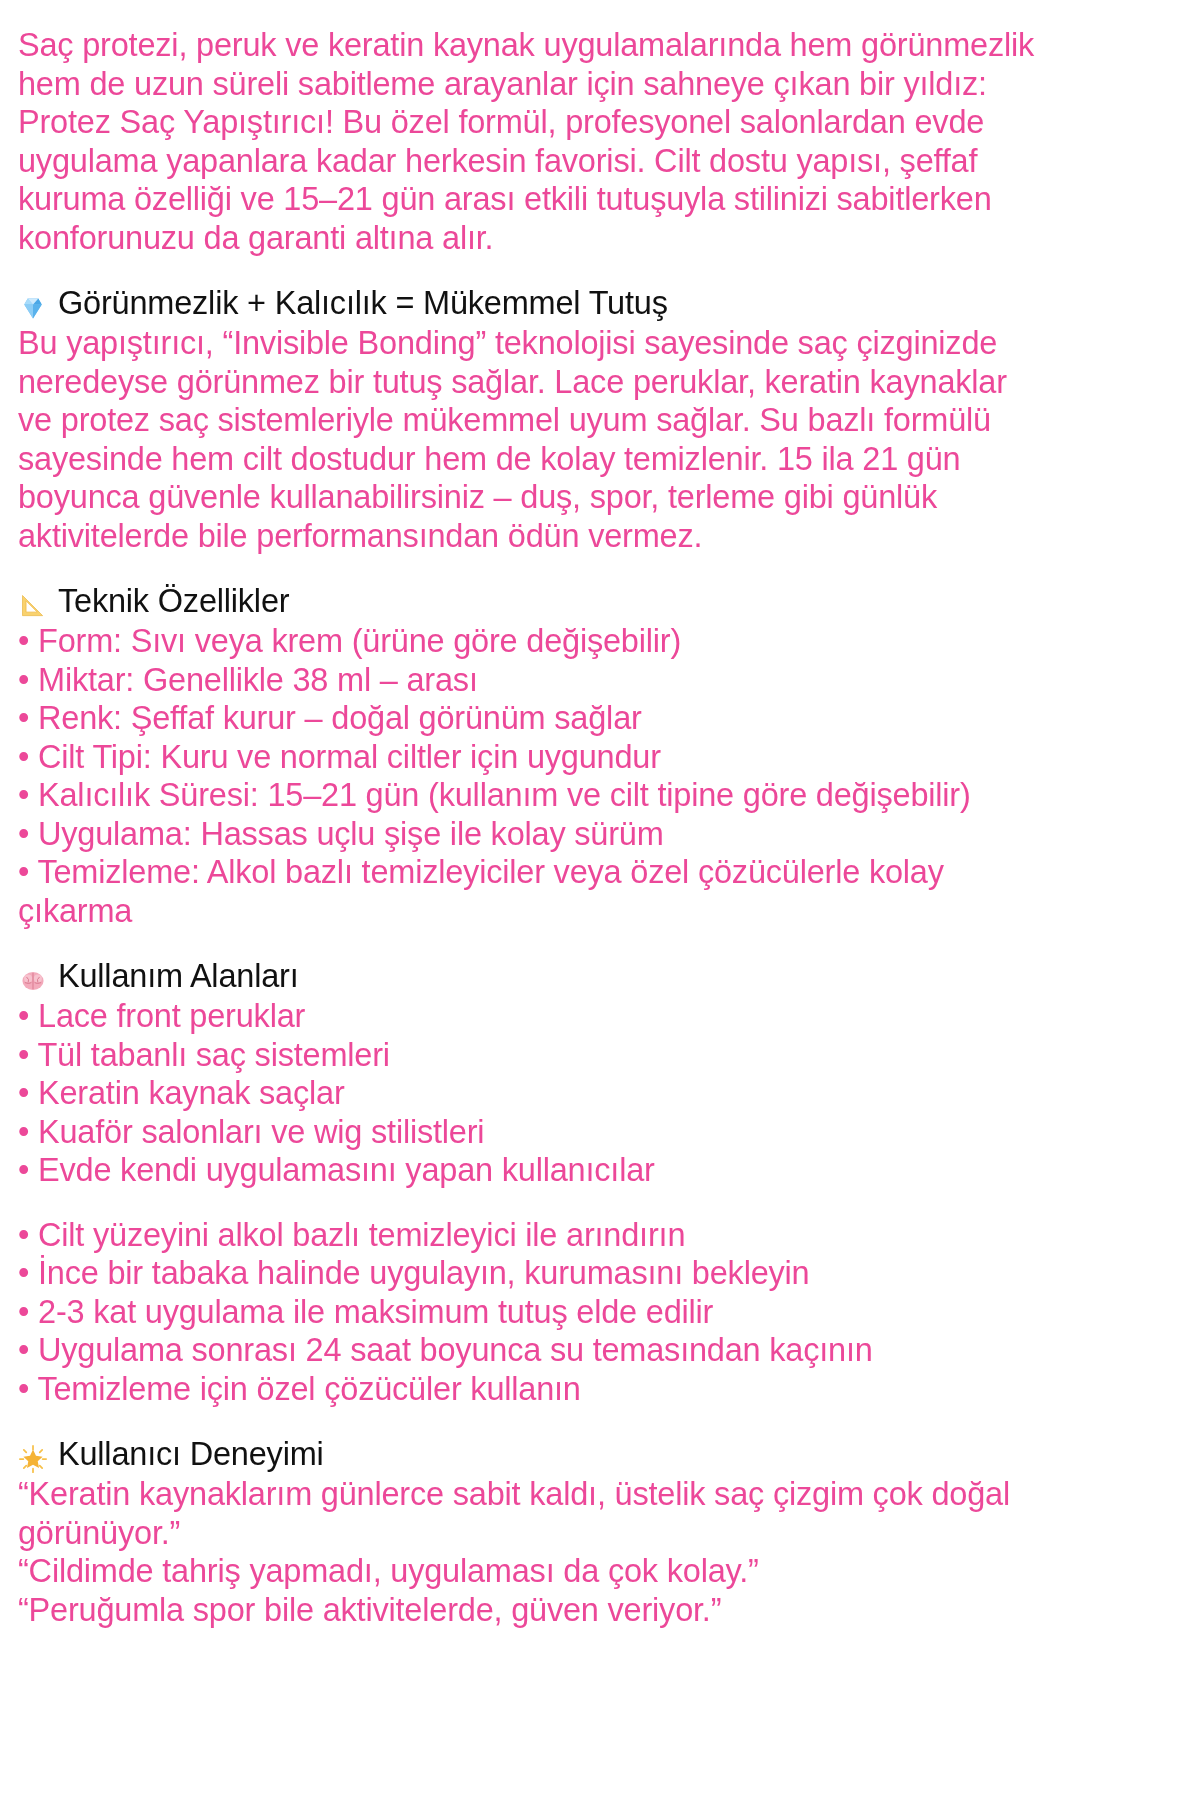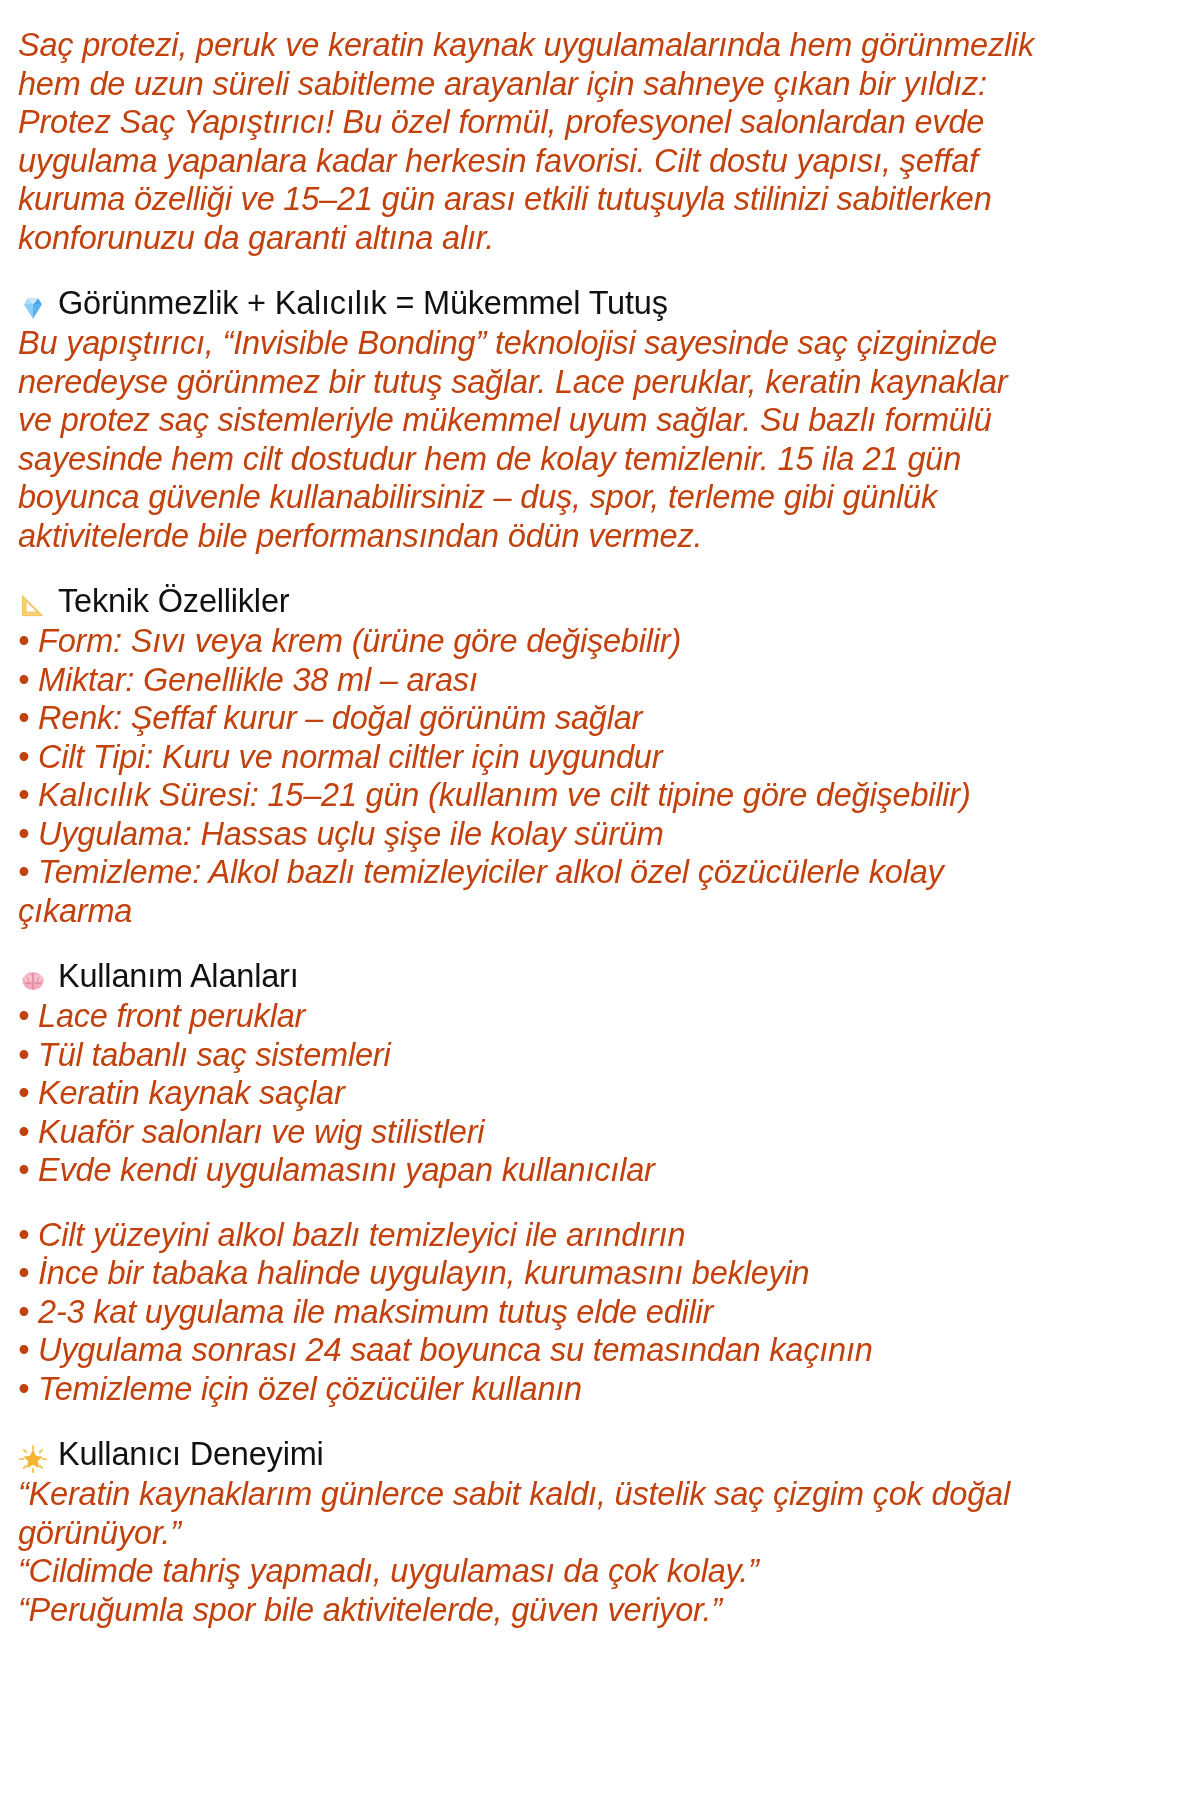--- a/index.html
+++ b/index.html
@@ -29,24 +29,23 @@
   .block:last-child { margin-bottom: 1px; }
 
   .para,
   .line,
   .bullet,
   .quote {
     font-size: 32.5px;
     line-height: 38.5px;
     letter-spacing: -0.2px;
     font-weight: 400;
-    color: #c2410c;
+    color: #ec4899;
     white-space: normal;
     word-break: normal;
-    font-style: italic;
   }
 
   .para {
     margin: 0;
     max-width: 1030px;
   }
 
   .heading {
     font-size: 32.5px;
     line-height: 40px;
@@ -118,21 +117,21 @@
         </svg>
       </span>
       <span>Teknik Özellikler</span>
     </div>
     <p class="bullet">• Form: Sıvı veya krem (ürüne göre değişebilir)</p>
     <p class="bullet">• Miktar: Genellikle 38 ml – arası</p>
     <p class="bullet">• Renk: Şeffaf kurur – doğal görünüm sağlar</p>
     <p class="bullet">• Cilt Tipi: Kuru ve normal ciltler için uygundur</p>
     <p class="bullet">• Kalıcılık Süresi: 15–21 gün (kullanım ve cilt tipine göre değişebilir)</p>
     <p class="bullet">• Uygulama: Hassas uçlu şişe ile kolay sürüm</p>
-    <p class="bullet">• Temizleme: Alkol bazlı temizleyiciler alkol özel çözücülerle kolay çıkarma</p>
+    <p class="bullet">• Temizleme: Alkol bazlı temizleyiciler veya özel çözücülerle kolay çıkarma</p>
   </div>
 
   <div class="block">
     <div class="heading">
       <span class="hicon">
         <svg width="26" height="26" viewBox="0 0 32 32" aria-hidden="true">
           <ellipse cx="16" cy="16" rx="13" ry="11" fill="#f3aabb"></ellipse>
           <ellipse cx="10" cy="13" rx="5" ry="5" fill="#f7c2ce"></ellipse>
           <ellipse cx="22" cy="13" rx="5" ry="5" fill="#f7c2ce"></ellipse>
           <path d="M16 6 L16 26" stroke="#d9798f" stroke-width="1.2" fill="none"></path>

